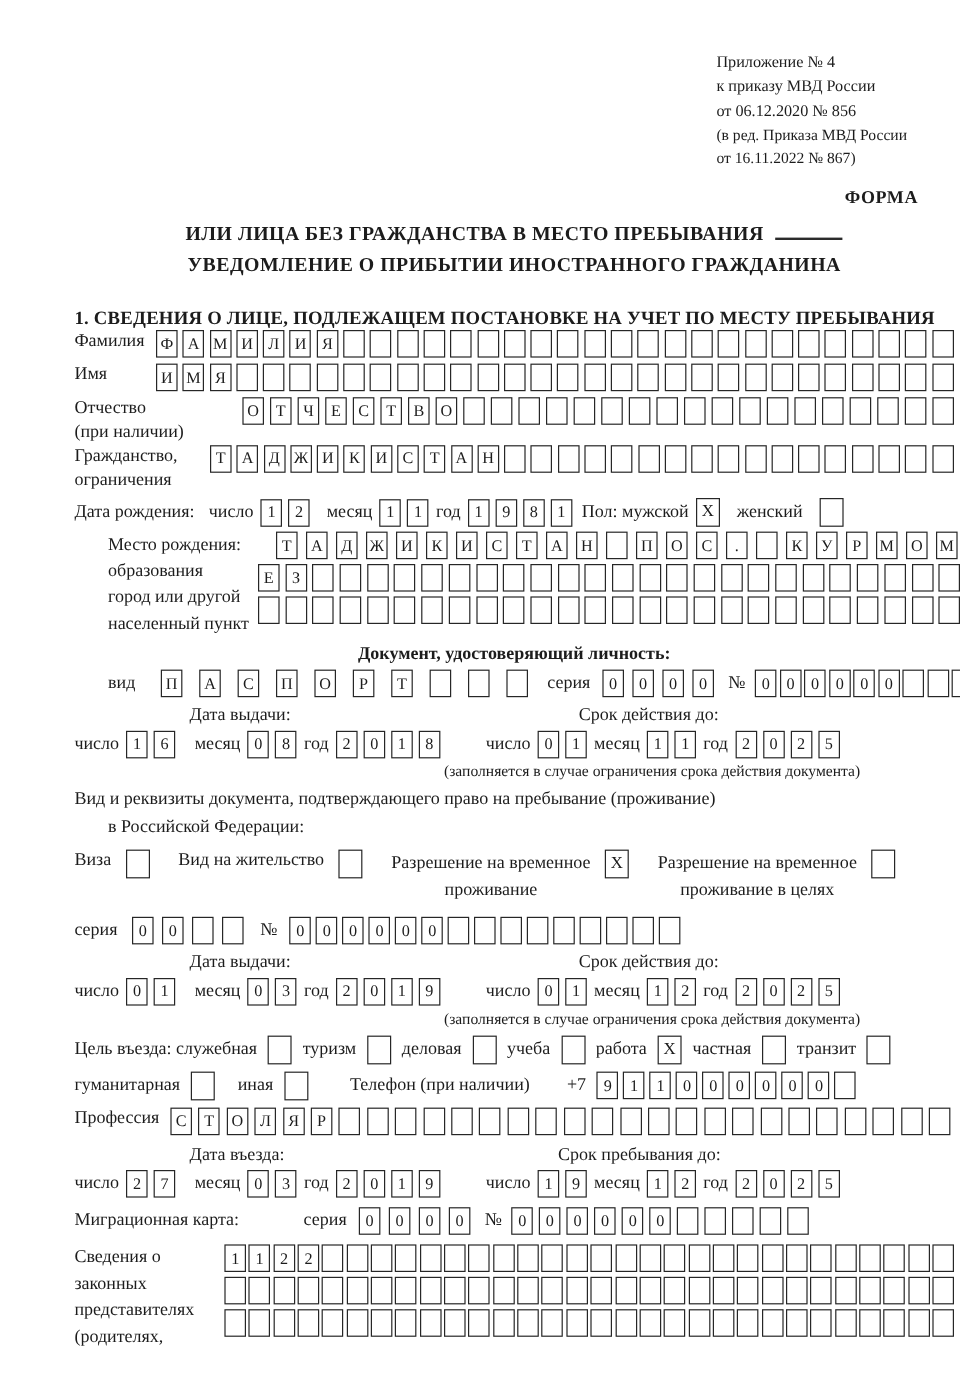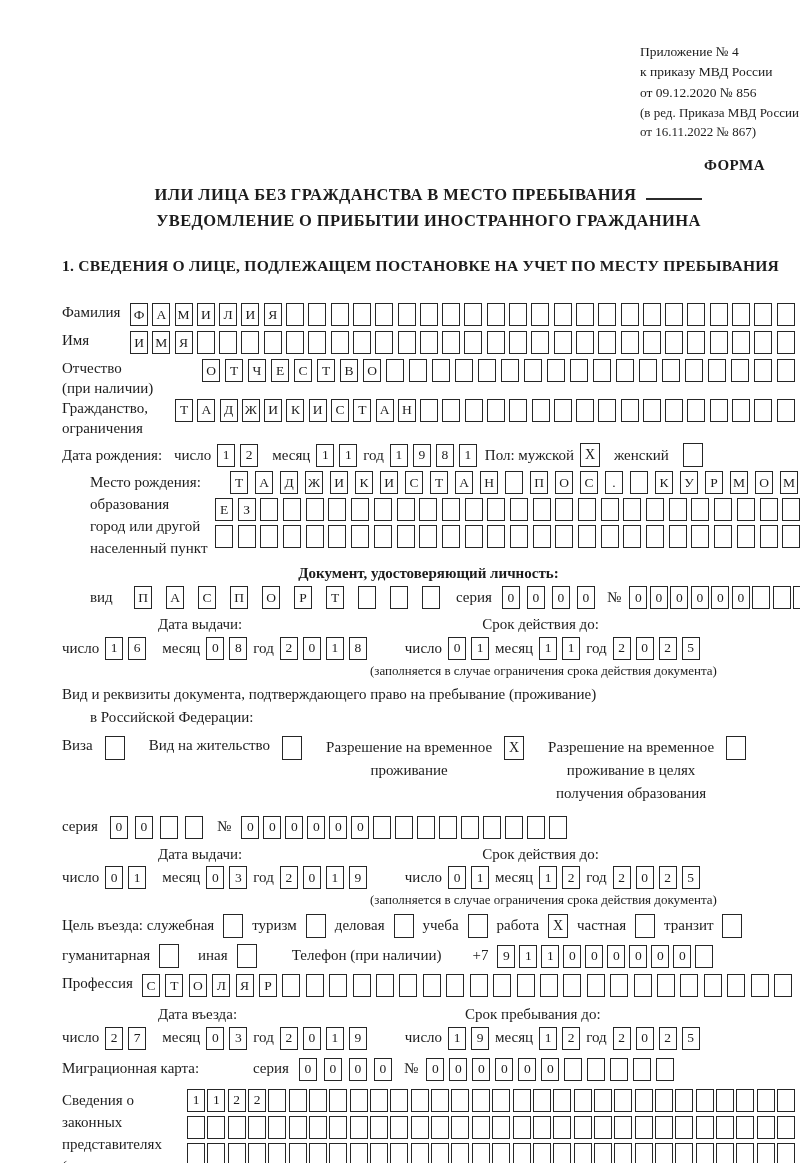--- a/index.html
+++ b/index.html
@@ -6,21 +6,21 @@
   .page{
     position:relative;
     width:800px;height:1163px;
     box-sizing:border-box;
     padding:0 0 0 62px;
     background:#ffffff;
     font-family:"Liberation Serif","DejaVu Serif",serif;
     color:#1c1c1c;
     overflow:hidden;
   }
-  .annex{position:absolute;left:640px;top:42px;font-size:13.5px;line-height:1.5;font-family:Liberation Serif, serif;}
+  .annex{position:absolute;left:597px;top:42px;font-size:13.5px;line-height:1.5;font-family:Liberation Serif, serif;}
   .annex .edit{font-size:13px;}
   .form-label{position:absolute;right:35px;top:157px;font-weight:bold;font-size:15px;letter-spacing:.5px;}
   .title{margin-top:182px;width:733px;text-align:center;font-weight:bold;font-size:16.5px;line-height:1.55;letter-spacing:.4px;}
   .title-line{display:inline-block;width:56px;border-bottom:2px solid #2b2b2b;margin-left:10px;}
   .section-title{margin-top:24px;width:733px;font-weight:bold;font-size:15.6px;letter-spacing:.2px;white-space:nowrap;}
   .row{display:flex;align-items:flex-start;}
   .ai-c{align-items:center;}
   .lbl{font-size:15px;line-height:1.3;white-space:nowrap;flex-shrink:0;}
   .lbl2 div{font-size:15px;line-height:1.32;}
   .lblstack div{font-size:15px;line-height:22px;white-space:nowrap;}
@@ -39,31 +39,31 @@
   }
   .doc-header{width:733px;text-align:center;font-weight:bold;font-size:15px;margin-top:6px;}
   .note{font-size:13px;}
   .dgrp{display:flex;align-items:center;gap:6px;}
   .chkrow{display:flex;gap:24px;align-items:flex-start;margin-top:8px;}
   .chk{display:flex;gap:12px;align-items:flex-start;}
   .chk-lines{text-align:center;font-size:15px;line-height:1.55;}
   .stack>.cells{margin-top:0;}
   .stack>.cells + .cells{margin-top:4px;}
   .mt2{margin-top:2px;}.mt4{margin-top:4px;margin-left:28px;}.mt5{margin-top:5px;}.mt6{margin-top:6px;}
-  .mt8{margin-top:8px;}.mt26{margin-top:28px;}
+  .mt8{margin-top:8px;}.mt26{}
 </style>
 </head>
 <body>
 
 <div class="page">
 
   <div class="annex">
     <div>Приложение № 4</div>
     <div>к приказу МВД России</div>
-    <div>от 09.12.2020 № 856</div>
+    <div>от 06.12.2020 № 856</div>
     <div class="edit">(в ред. Приказа МВД России</div>
     <div class="edit">от 16.11.2022 № 867)</div>
   </div>
 
   <div class="form-label">ФОРМА</div>
 
   <div class="title">
     <div><span>ИЛИ ЛИЦА БЕЗ ГРАЖДАНСТВА В МЕСТО ПРЕБЫВАНИЯ</span><span class="title-line"></span></div>
     <div><span>УВЕДОМЛЕНИЕ О ПРИБЫТИИ ИНОСТРАННОГО ГРАЖДАНИНА</span></div>
   </div>
@@ -436,21 +436,20 @@
       <div class="chk-lines">
         <div>Разрешение на временное</div>
         <div>проживание</div>
       </div>
       <span class="box">X</span>
     </div>
     <div class="chk">
       <div class="chk-lines">
         <div>Разрешение на временное</div>
         <div>проживание в целях</div>
-        <div>получения образования</div>
       </div>
       <span class="box"></span>
     </div>
   </div>
 
   <div class="row ai-c" style="margin-top:10px">
     <span class="lbl">серия</span>
     <div class="cells g7" style="margin-left:12px">
         <span class="cell">0</span>
         <span class="cell">0</span>

